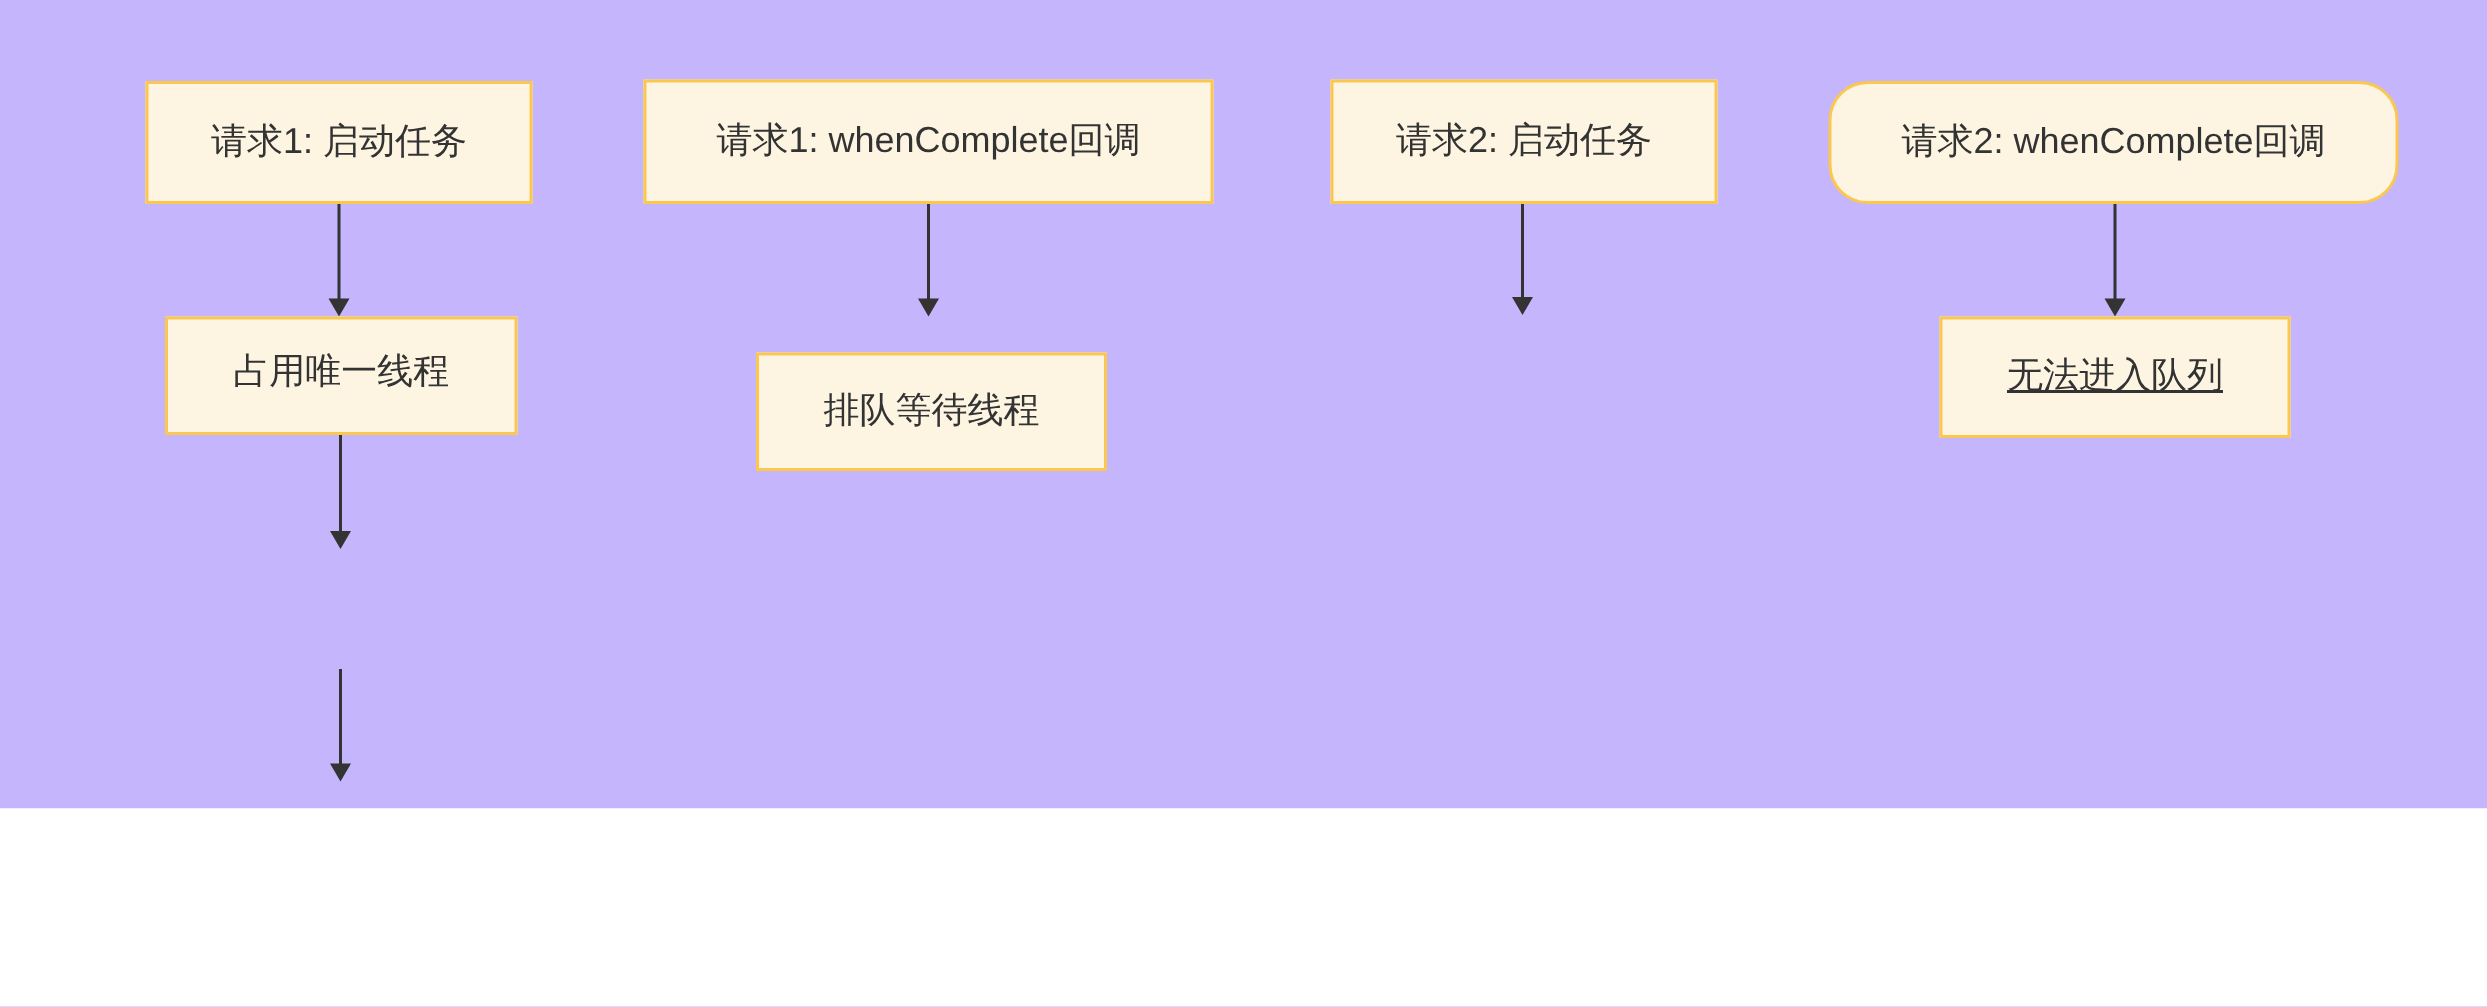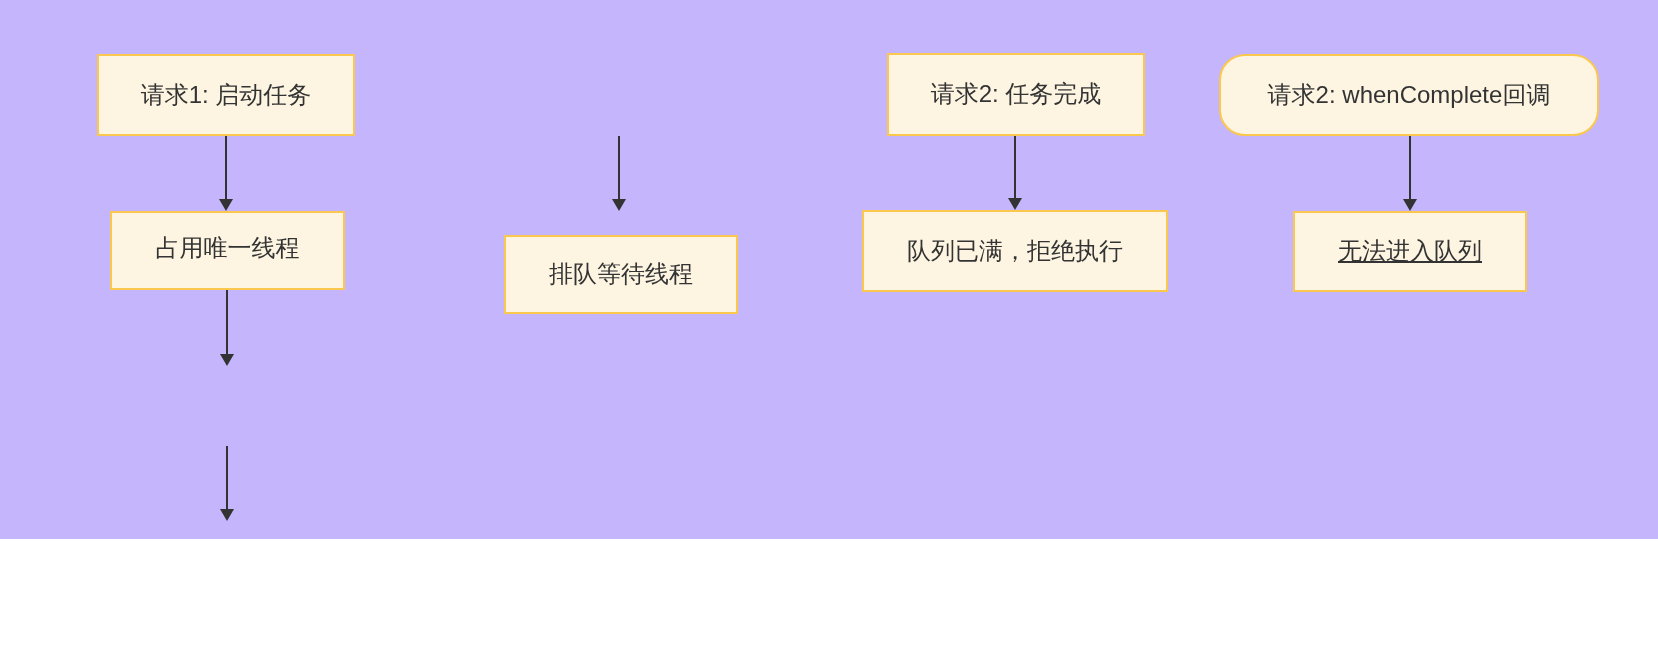--- a/index.html
+++ b/index.html
@@ -96,37 +96,37 @@
   </div>
   <div id="a1" class="arrow">
     <span class="arrow-line"></span>
     <span class="arrow-head"></span>
   </div>
   <div id="a2" class="arrow">
     <span class="arrow-line"></span>
     <span class="arrow-head"></span>
   </div>
 
+  <div id="n4" class="node">
+    <span class="label">请求1: whenComplete回调</span>
+  </div>
   <div id="a3" class="arrow">
     <span class="arrow-line"></span>
     <span class="arrow-head"></span>
   </div>
   <div id="n5" class="node">
     <span class="label">排队等待线程</span>
   </div>
 
   <div id="n6" class="node">
-    <span class="label">请求2: 任务完成</span>
+    <span class="label">请求2: 启动任务</span>
   </div>
   <div id="a4" class="arrow">
     <span class="arrow-line"></span>
     <span class="arrow-head"></span>
-  </div>
-  <div id="n7" class="node">
-    <span class="label">队列已满，拒绝执行</span>
   </div>
 
   <div id="n8" class="node">
     <span class="label">请求2: whenComplete回调</span>
   </div>
   <div id="a5" class="arrow">
     <span class="arrow-line"></span>
     <span class="arrow-head"></span>
   </div>
   <div id="n9" class="node">

